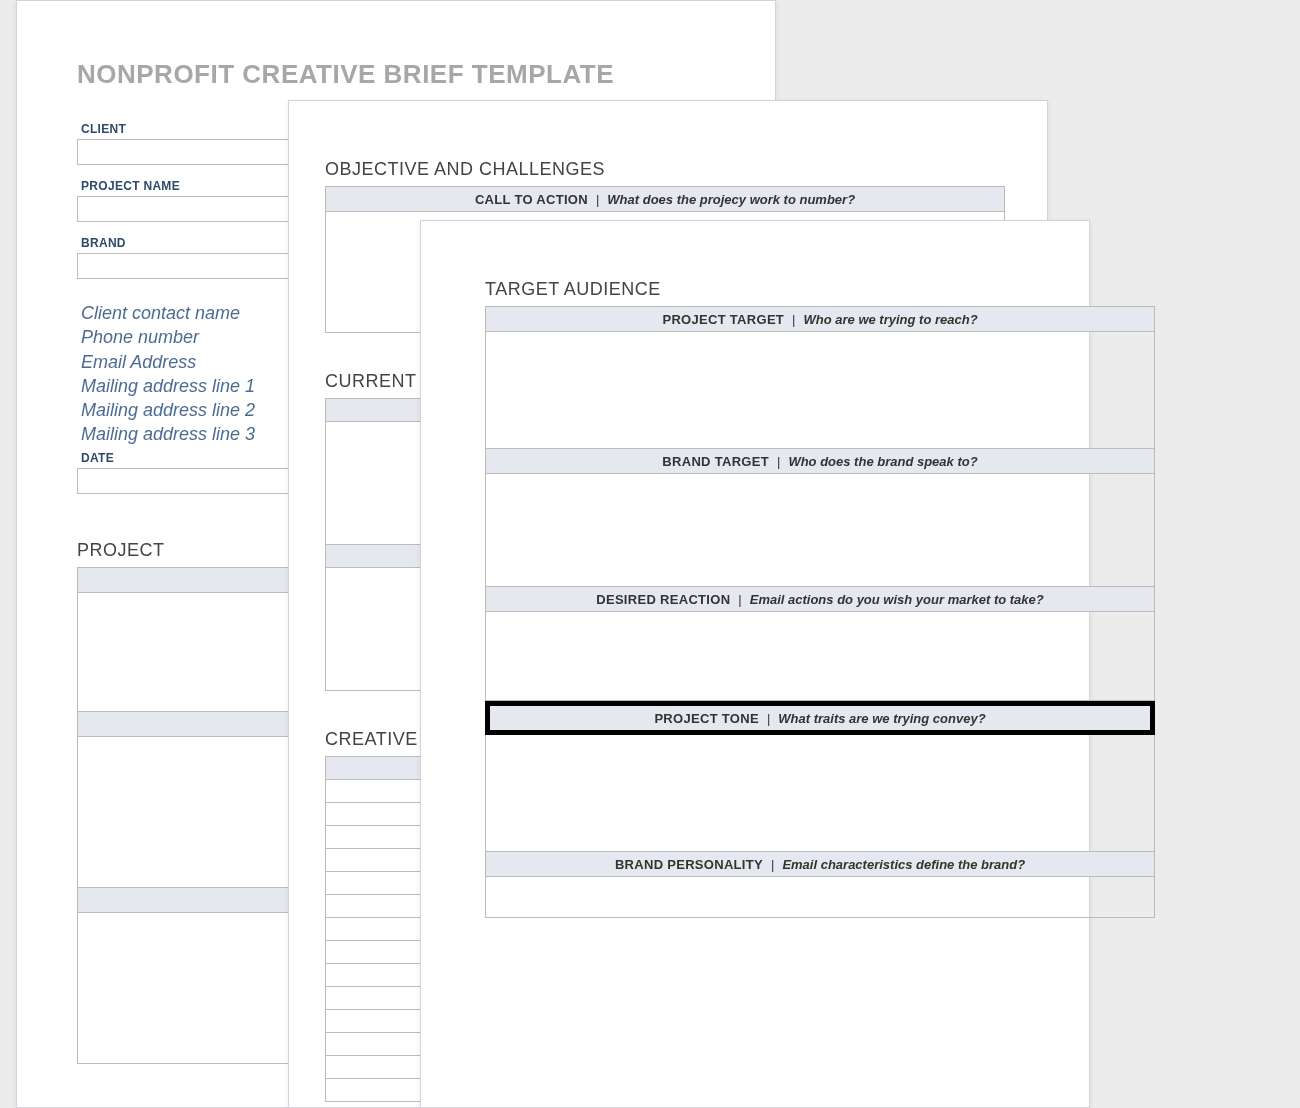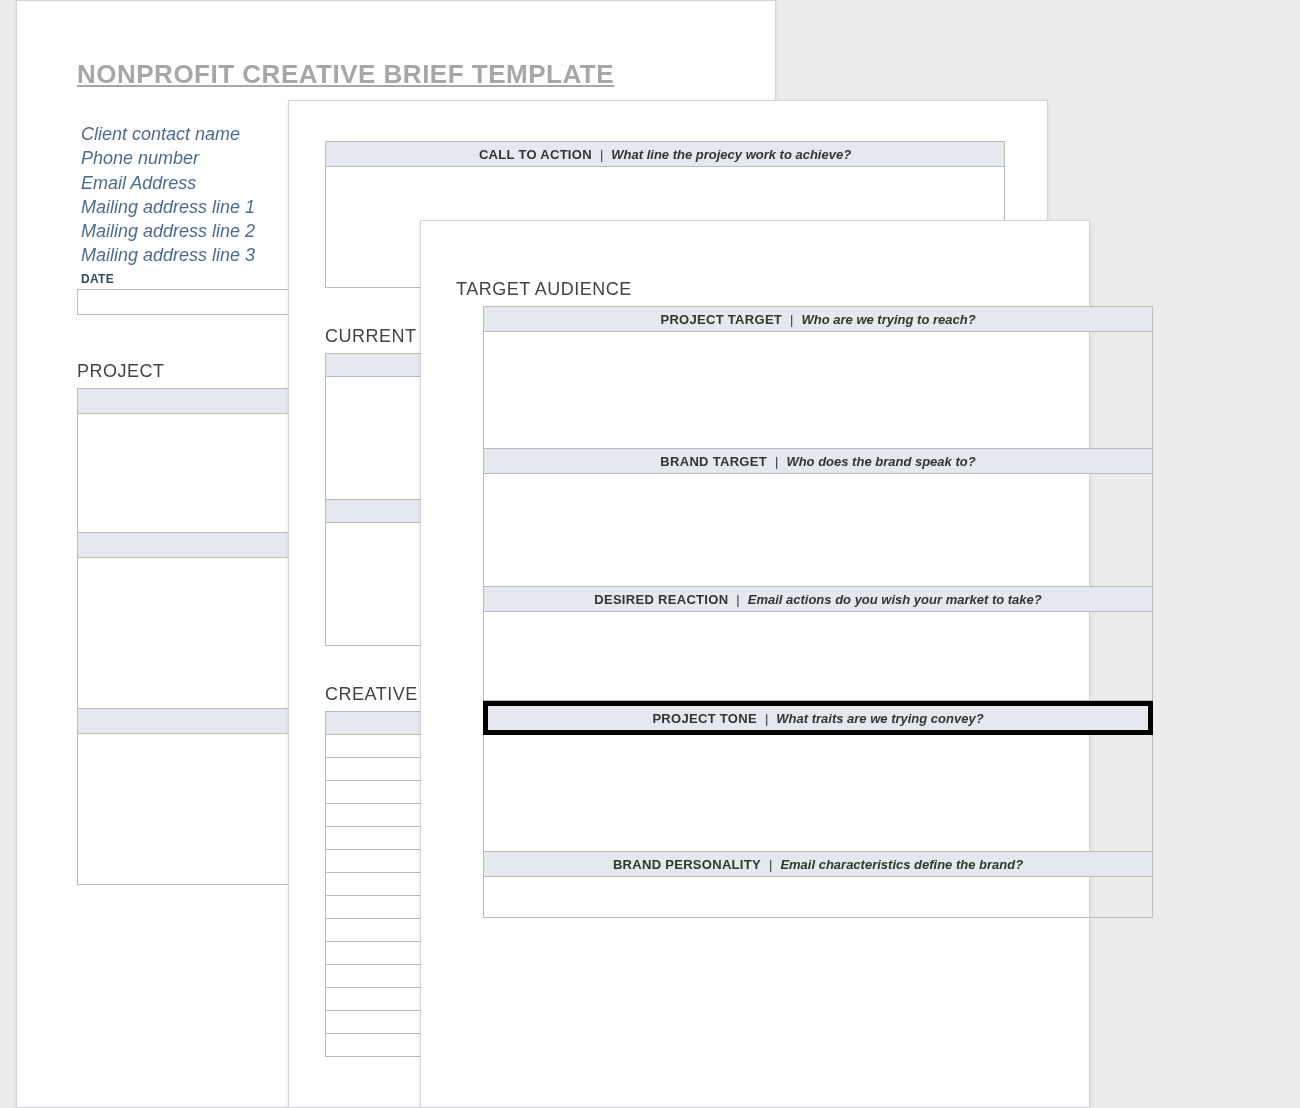--- a/index.html
+++ b/index.html
@@ -19,29 +19,28 @@
   }
   .page {
     position: absolute;
     background: #fff;
     border: 1px solid #d2d4d7;
     box-shadow: 0 2px 6px rgba(0,0,0,.08);
     box-sizing: border-box;
   }
   .page1 { left: 16px;  top: 0;   width: 760px;  height: 1108px; padding: 40px 40px 0 60px; }
   .page2 { left: 288px; top: 100px; width: 760px; height: 1008px; padding: 40px 36px 0 36px; }
-  .page3 { left: 420px; top: 220px; width: 670px; height: 888px;  padding: 40px 50px 0 35px; }
+  .page3 { left: 420px; top: 220px; width: 670px; height: 888px;  padding: 40px 50px 0 64px; }
 
   .doc-title {
     font-size: 26px;
     font-weight: 700;
     letter-spacing: .5px;
     color: #a7a7a7;
     margin: 18px 0 32px 0;
-    text-decoration: underline;
   }
 
   .small-label {
     font-size: 12px;
     font-weight: 700;
     letter-spacing: .3px;
     color: #2e4a6b;
     margin-top: 14px;
     margin-left: 4px;
   }
@@ -94,34 +93,44 @@
 
   
   .p2-col { width: 680px; }
   .p2-body-a { height: 120px; border: 1px solid #bbb; border-top: none; }
   .p2-hdr-row { height: 22px; background: #e5e9ef; border-left: 1px solid #bbb; border-right: 1px solid #bbb; border-bottom: 1px solid #bbb; }
   .p2-body-row { height: 122px; border-left: 1px solid #bbb; border-right: 1px solid #bbb; border-bottom: 1px solid #bbb; }
   .p2-lines .line { height: 22px; border-left: 1px solid #bbb; border-right: 1px solid #bbb; border-bottom: 1px solid #bbb; }
   .p2-lines .line.hdr-like { background: #e5e9ef; }
 
   
-  .p3-col { width: 670px; margin-left: 27px; }
+  .p3-col { width: 670px; }
   .p3-body { height: 116px; border: 1px solid #bbb; border-top: none; }
   .p3-body-mid { height: 112px; border: 1px solid #bbb; border-top: none; }
   .p3-body-short { height: 88px; border: 1px solid #bbb; border-top: none; }
 
 </style>
 </head>
 <body>
 
 <div class="stage">
 
   <div class="page page1">
     <div class="doc-title">NONPROFIT CREATIVE BRIEF TEMPLATE</div>
 
+    <div class="p1-form-stack">
+      <div class="small-label">CLIENT</div>
+      <div class="input-box"></div>
+
+      <div class="small-label">PROJECT NAME</div>
+      <div class="input-box"></div>
+
+      <div class="small-label">BRAND</div>
+      <div class="input-box"></div>
+    </div>
 
     <div class="contact">
       <div>Client contact name</div>
       <div>Phone number</div>
       <div>Email Address</div>
       <div>Mailing address line 1</div>
       <div>Mailing address line 2</div>
       <div>Mailing address line 3</div>
     </div>
 
@@ -134,26 +143,27 @@
       <div class="p1-project-hdr-blank"></div>
       <div class="p1-body-tall"></div>
       <div class="p1-spacer-hdr"></div>
       <div class="p1-body-tall2"></div>
       <div class="p1-spacer-hdr2"></div>
       <div class="p1-body-tall2" style="border-top:none"></div>
     </div>
   </div>
 
   <div class="page page2">
+    <div class="section-title" style="margin-top:18px">OBJECTIVE AND CHALLENGES</div>
 
     <div class="p2-col">
       <div class="hdr" style="border:1px solid #bbb">
         <span class="lab">CALL TO ACTION</span>
         <span class="sep">|</span>
-        <span class="q">What line the projecy work to achieve?</span>
+        <span class="q">What does the projecy work to number?</span>
       </div>
       <div class="p2-body-a"></div>
     </div>
 
     <div class="section-title">CURRENT BR</div>
     <div class="p2-col">
       <div class="p2-hdr-row" style="border-top:1px solid #bbb"></div>
       <div class="p2-body-row"></div>
       <div class="p2-hdr-row"></div>
       <div class="p2-body-row"></div>

